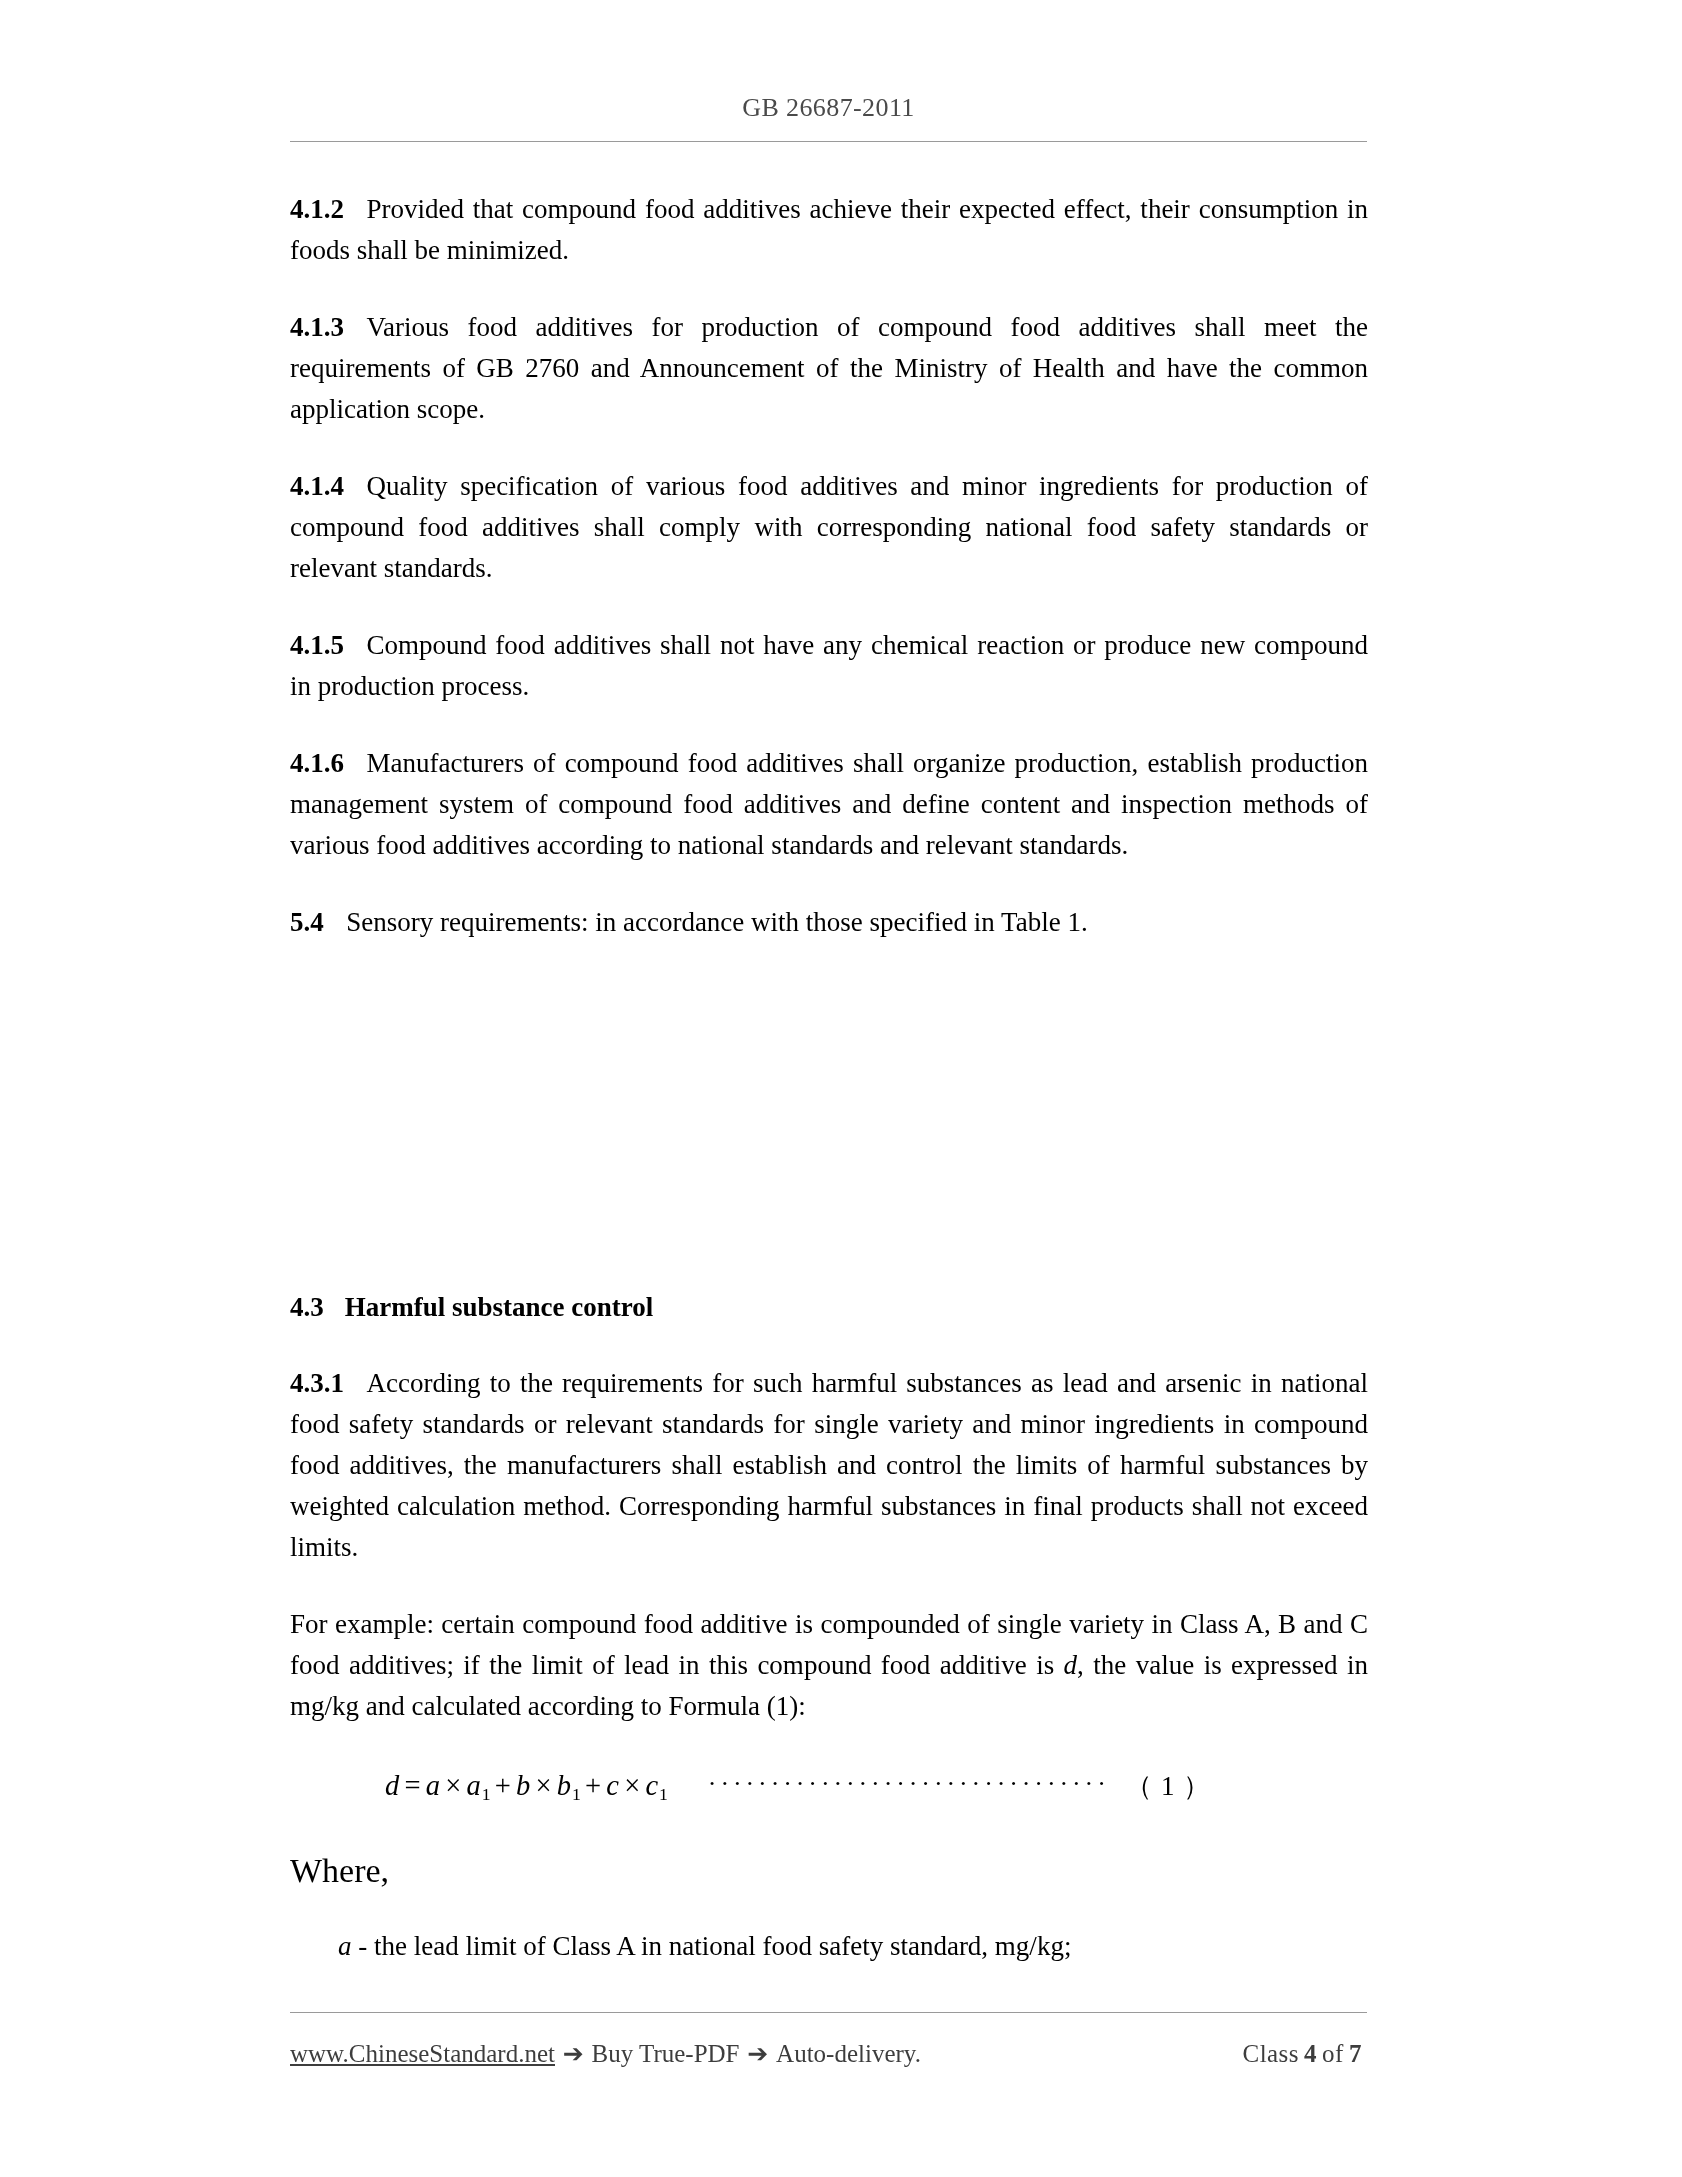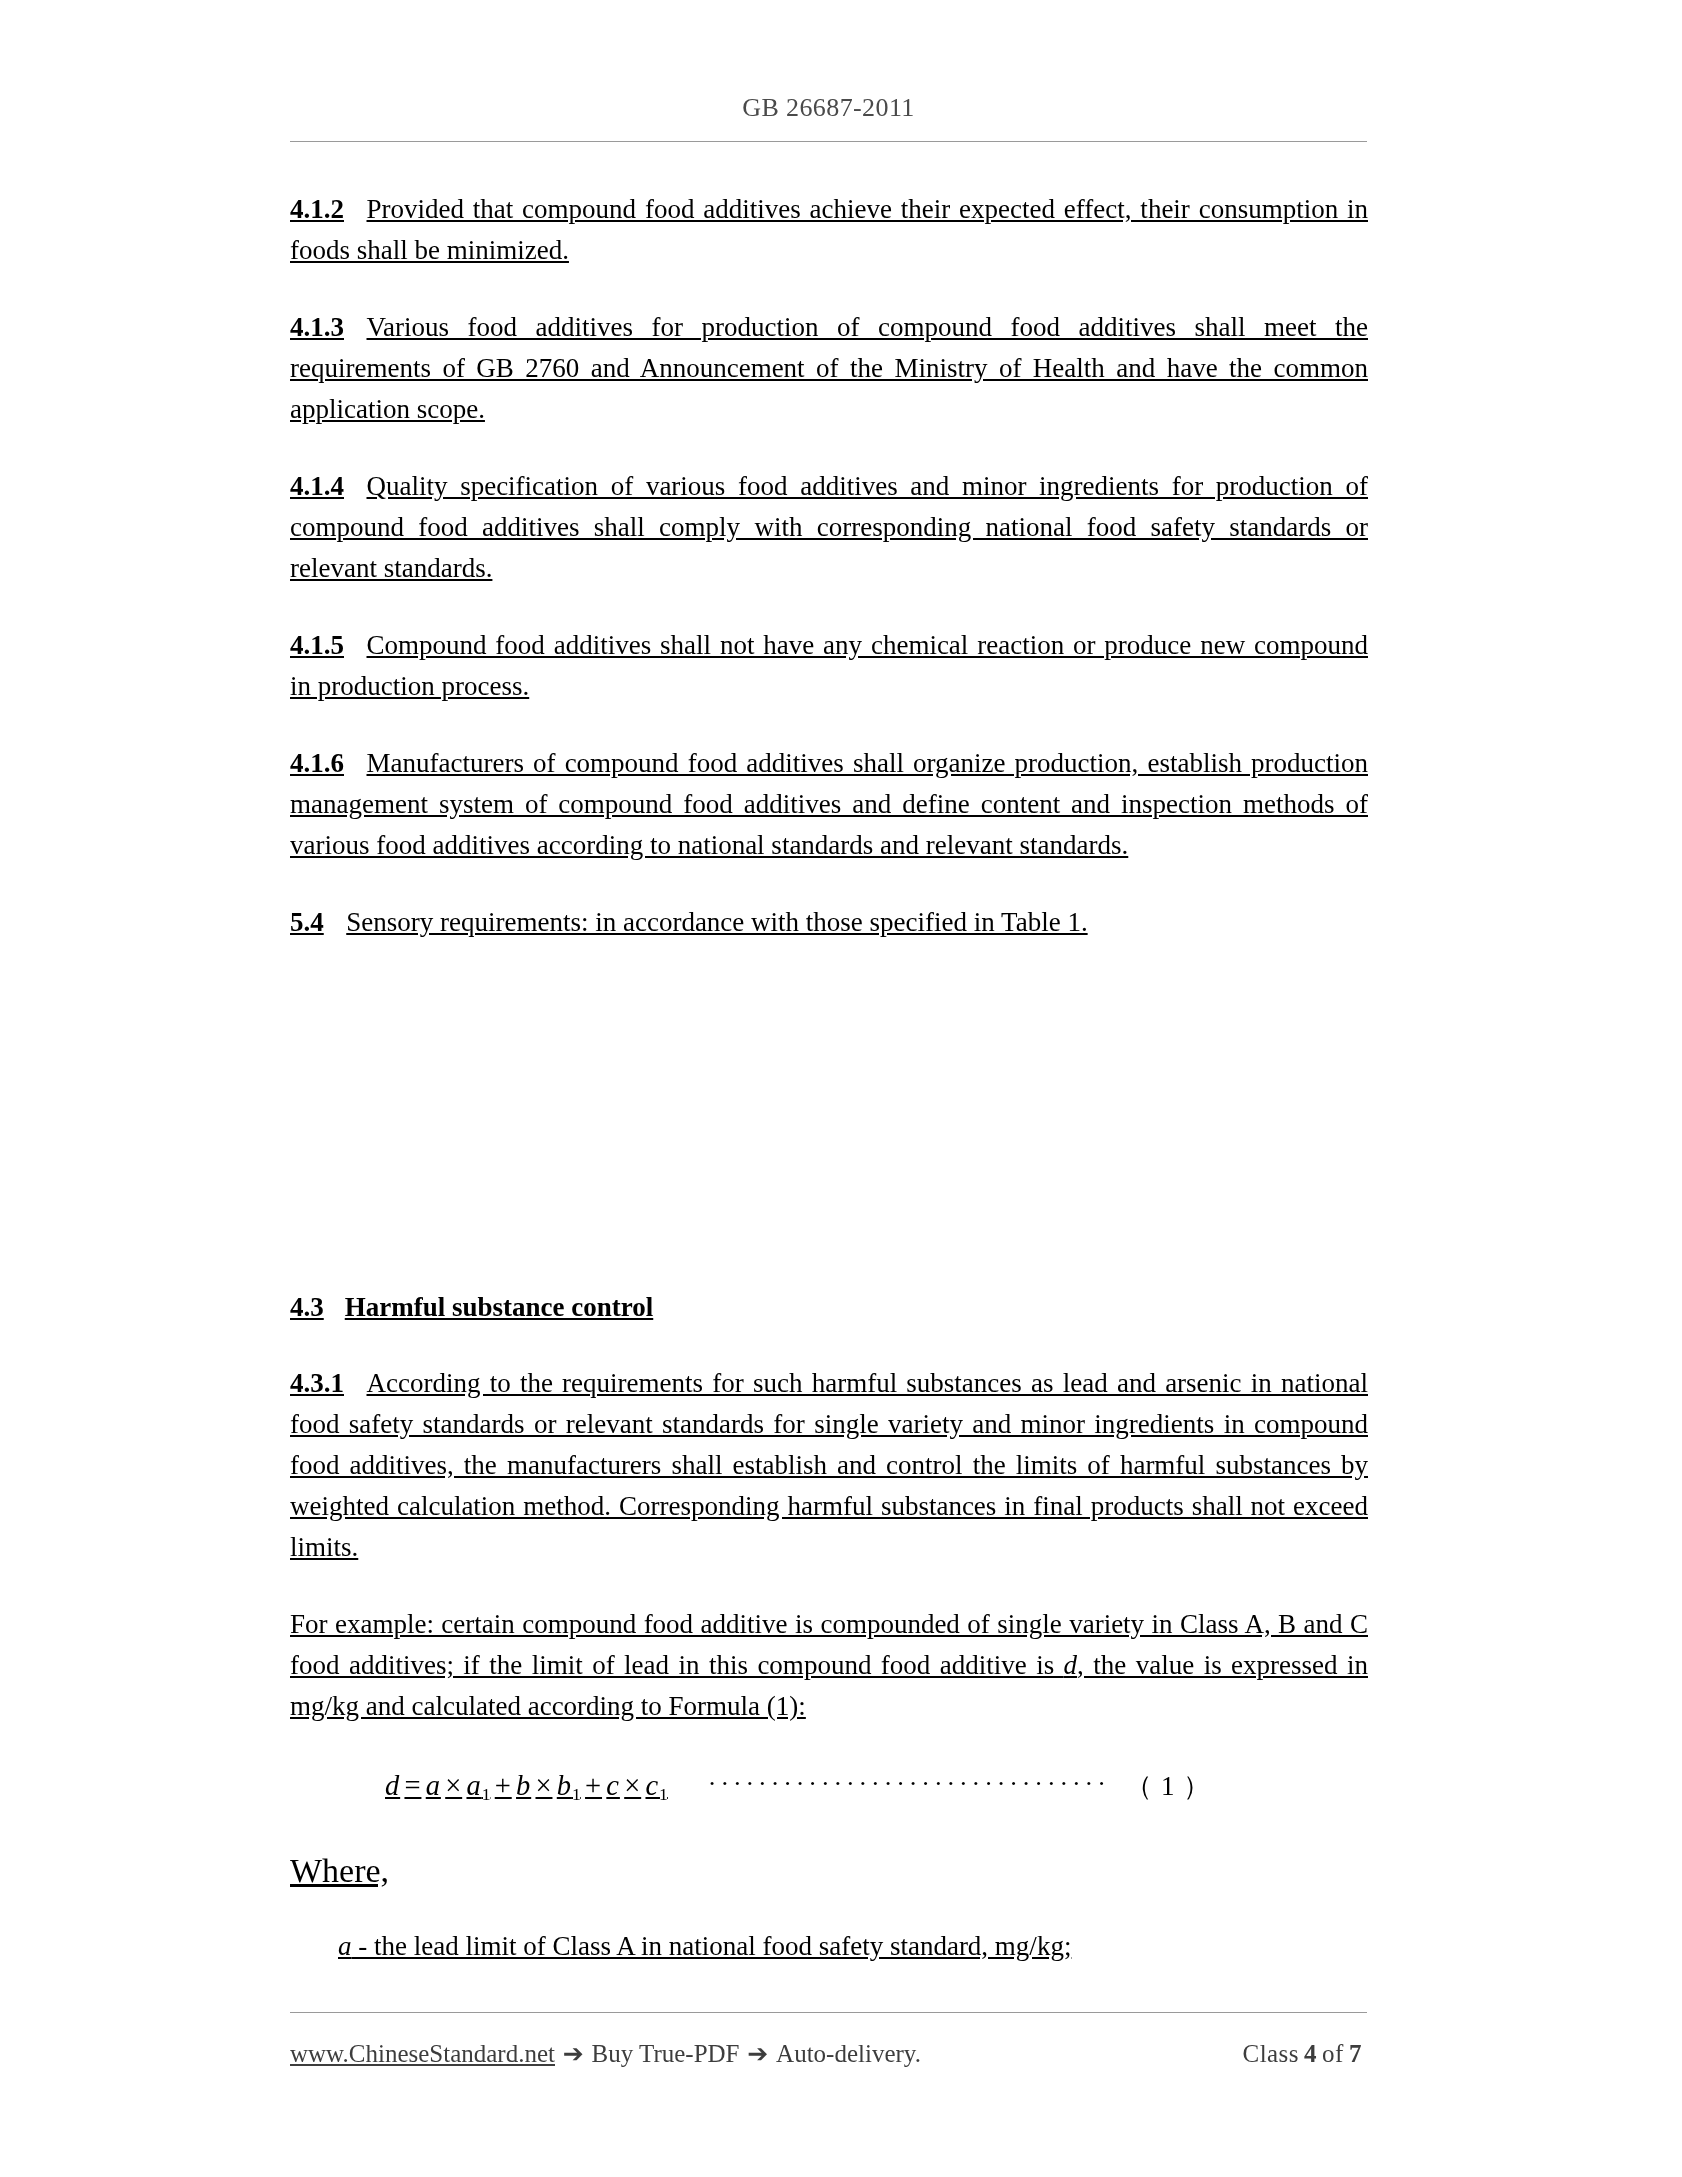--- a/index.html
+++ b/index.html
@@ -45,21 +45,20 @@
     height: 0.9px;
     background: #9a9a9a;
   }
 
   
   .content {
     position: absolute;
     top: 189px;
     left: 290px;
     width: 1078px;
-    text-decoration: underline;
   }
 
   p.para {
     margin: 0 0 36px 0;
     font-size: 27px;
     line-height: 41px;
     text-align: justify;
     text-justify: inter-word;
     text-indent: 0;
   }

